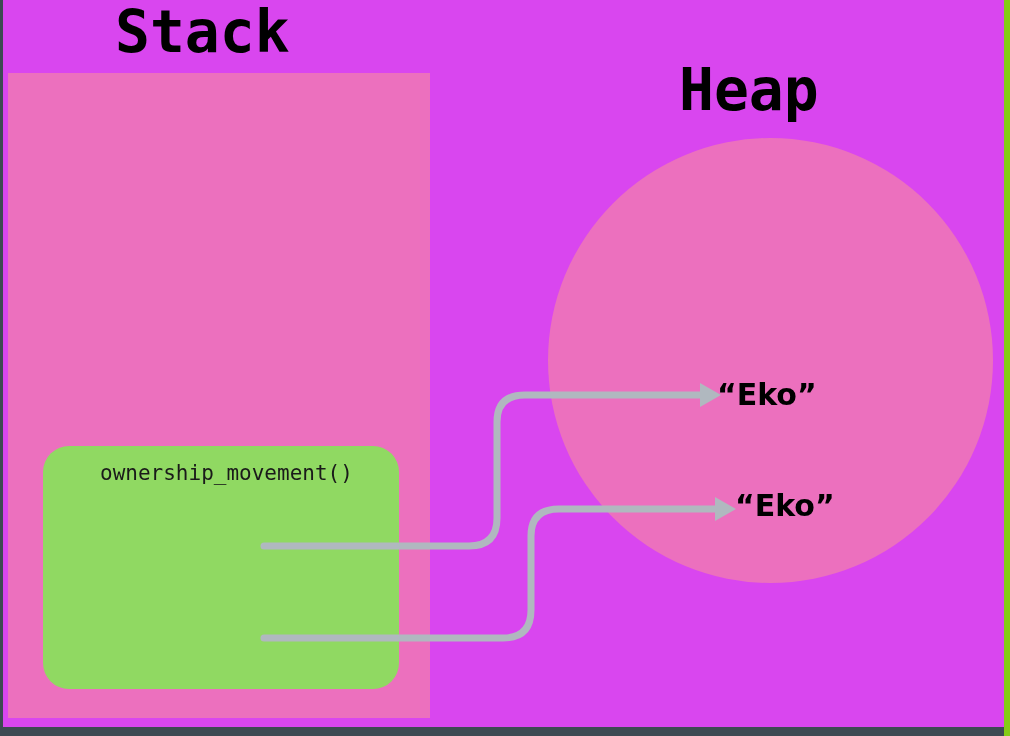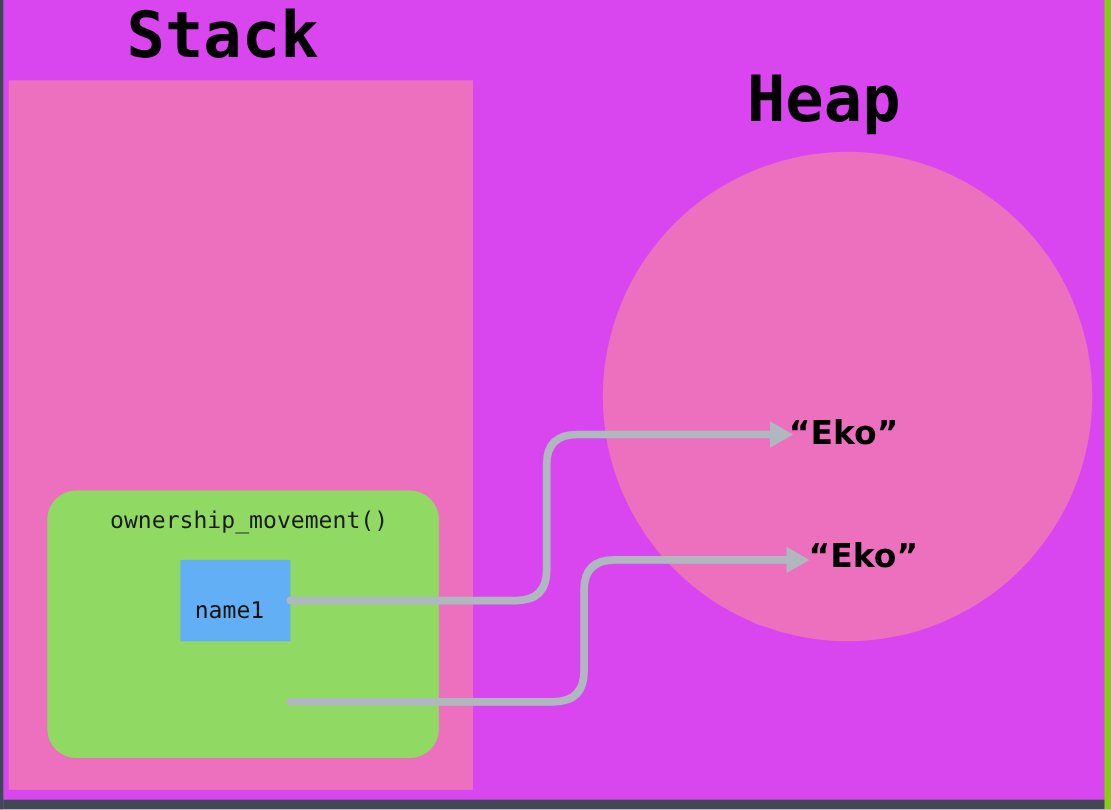--- a/index.html
+++ b/index.html
@@ -162,23 +162,20 @@
   <div id="stack-rect"></div>
 
   <div class="title" id="heap-title">Heap</div>
 
   <div id="heap-circle"></div>
 
   <div id="frame-box">
     <div id="frame-label">ownership_movement()</div>
   </div>
 
-  <div class="var-box" id="var-name1">
-    <span class="var-label">name1</span>
-  </div>
 
   <div class="heap-value" id="heap-value-1">“Eko”</div>
   <div class="heap-value" id="heap-value-2">“Eko”</div>
 
   <svg id="connectors" viewBox="0 0 1010 736">
 
     <path class="conn-path" d="M 261 546 L 466 546 Q 494 546 494 518 L 494 422 Q 494 395 522 395 L 697 395"></path>
     <polygon class="conn-head" points="697,383 718,395 697,407"></polygon>
 
     <path class="conn-path" d="M 261 638 L 500 638 Q 528 638 528 610 L 528 536 Q 528 509 556 509 L 712 509"></path>

